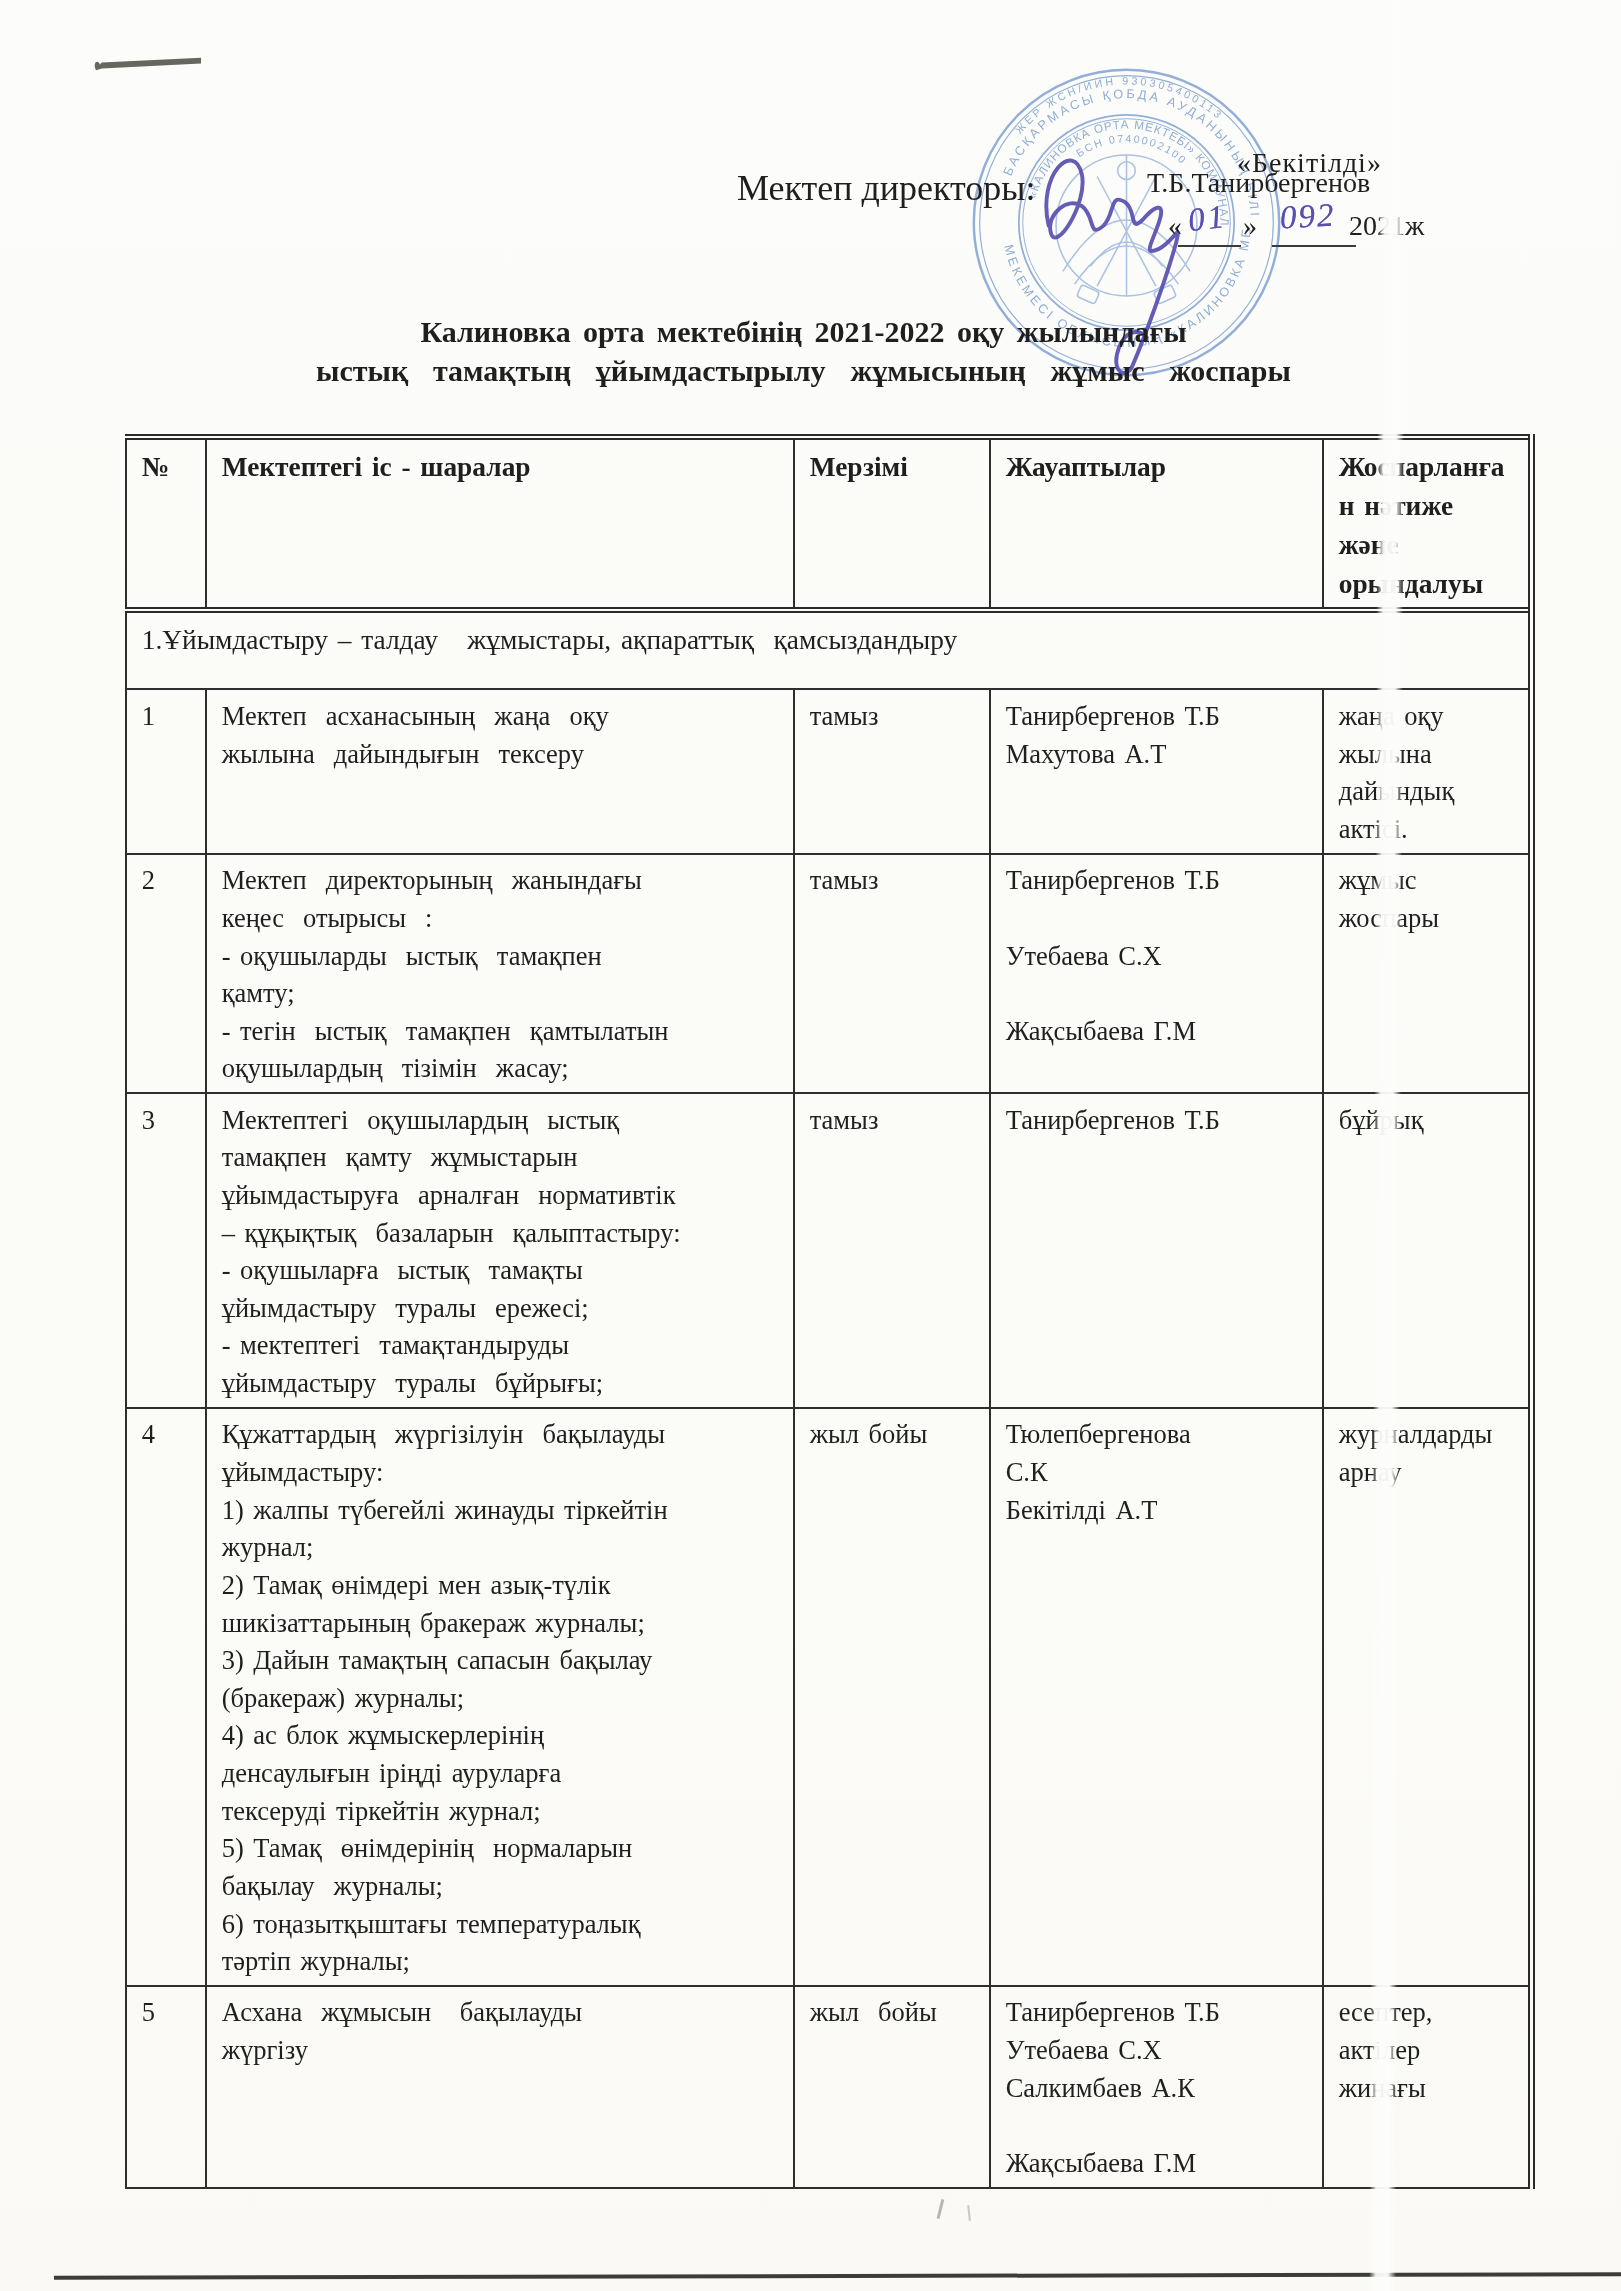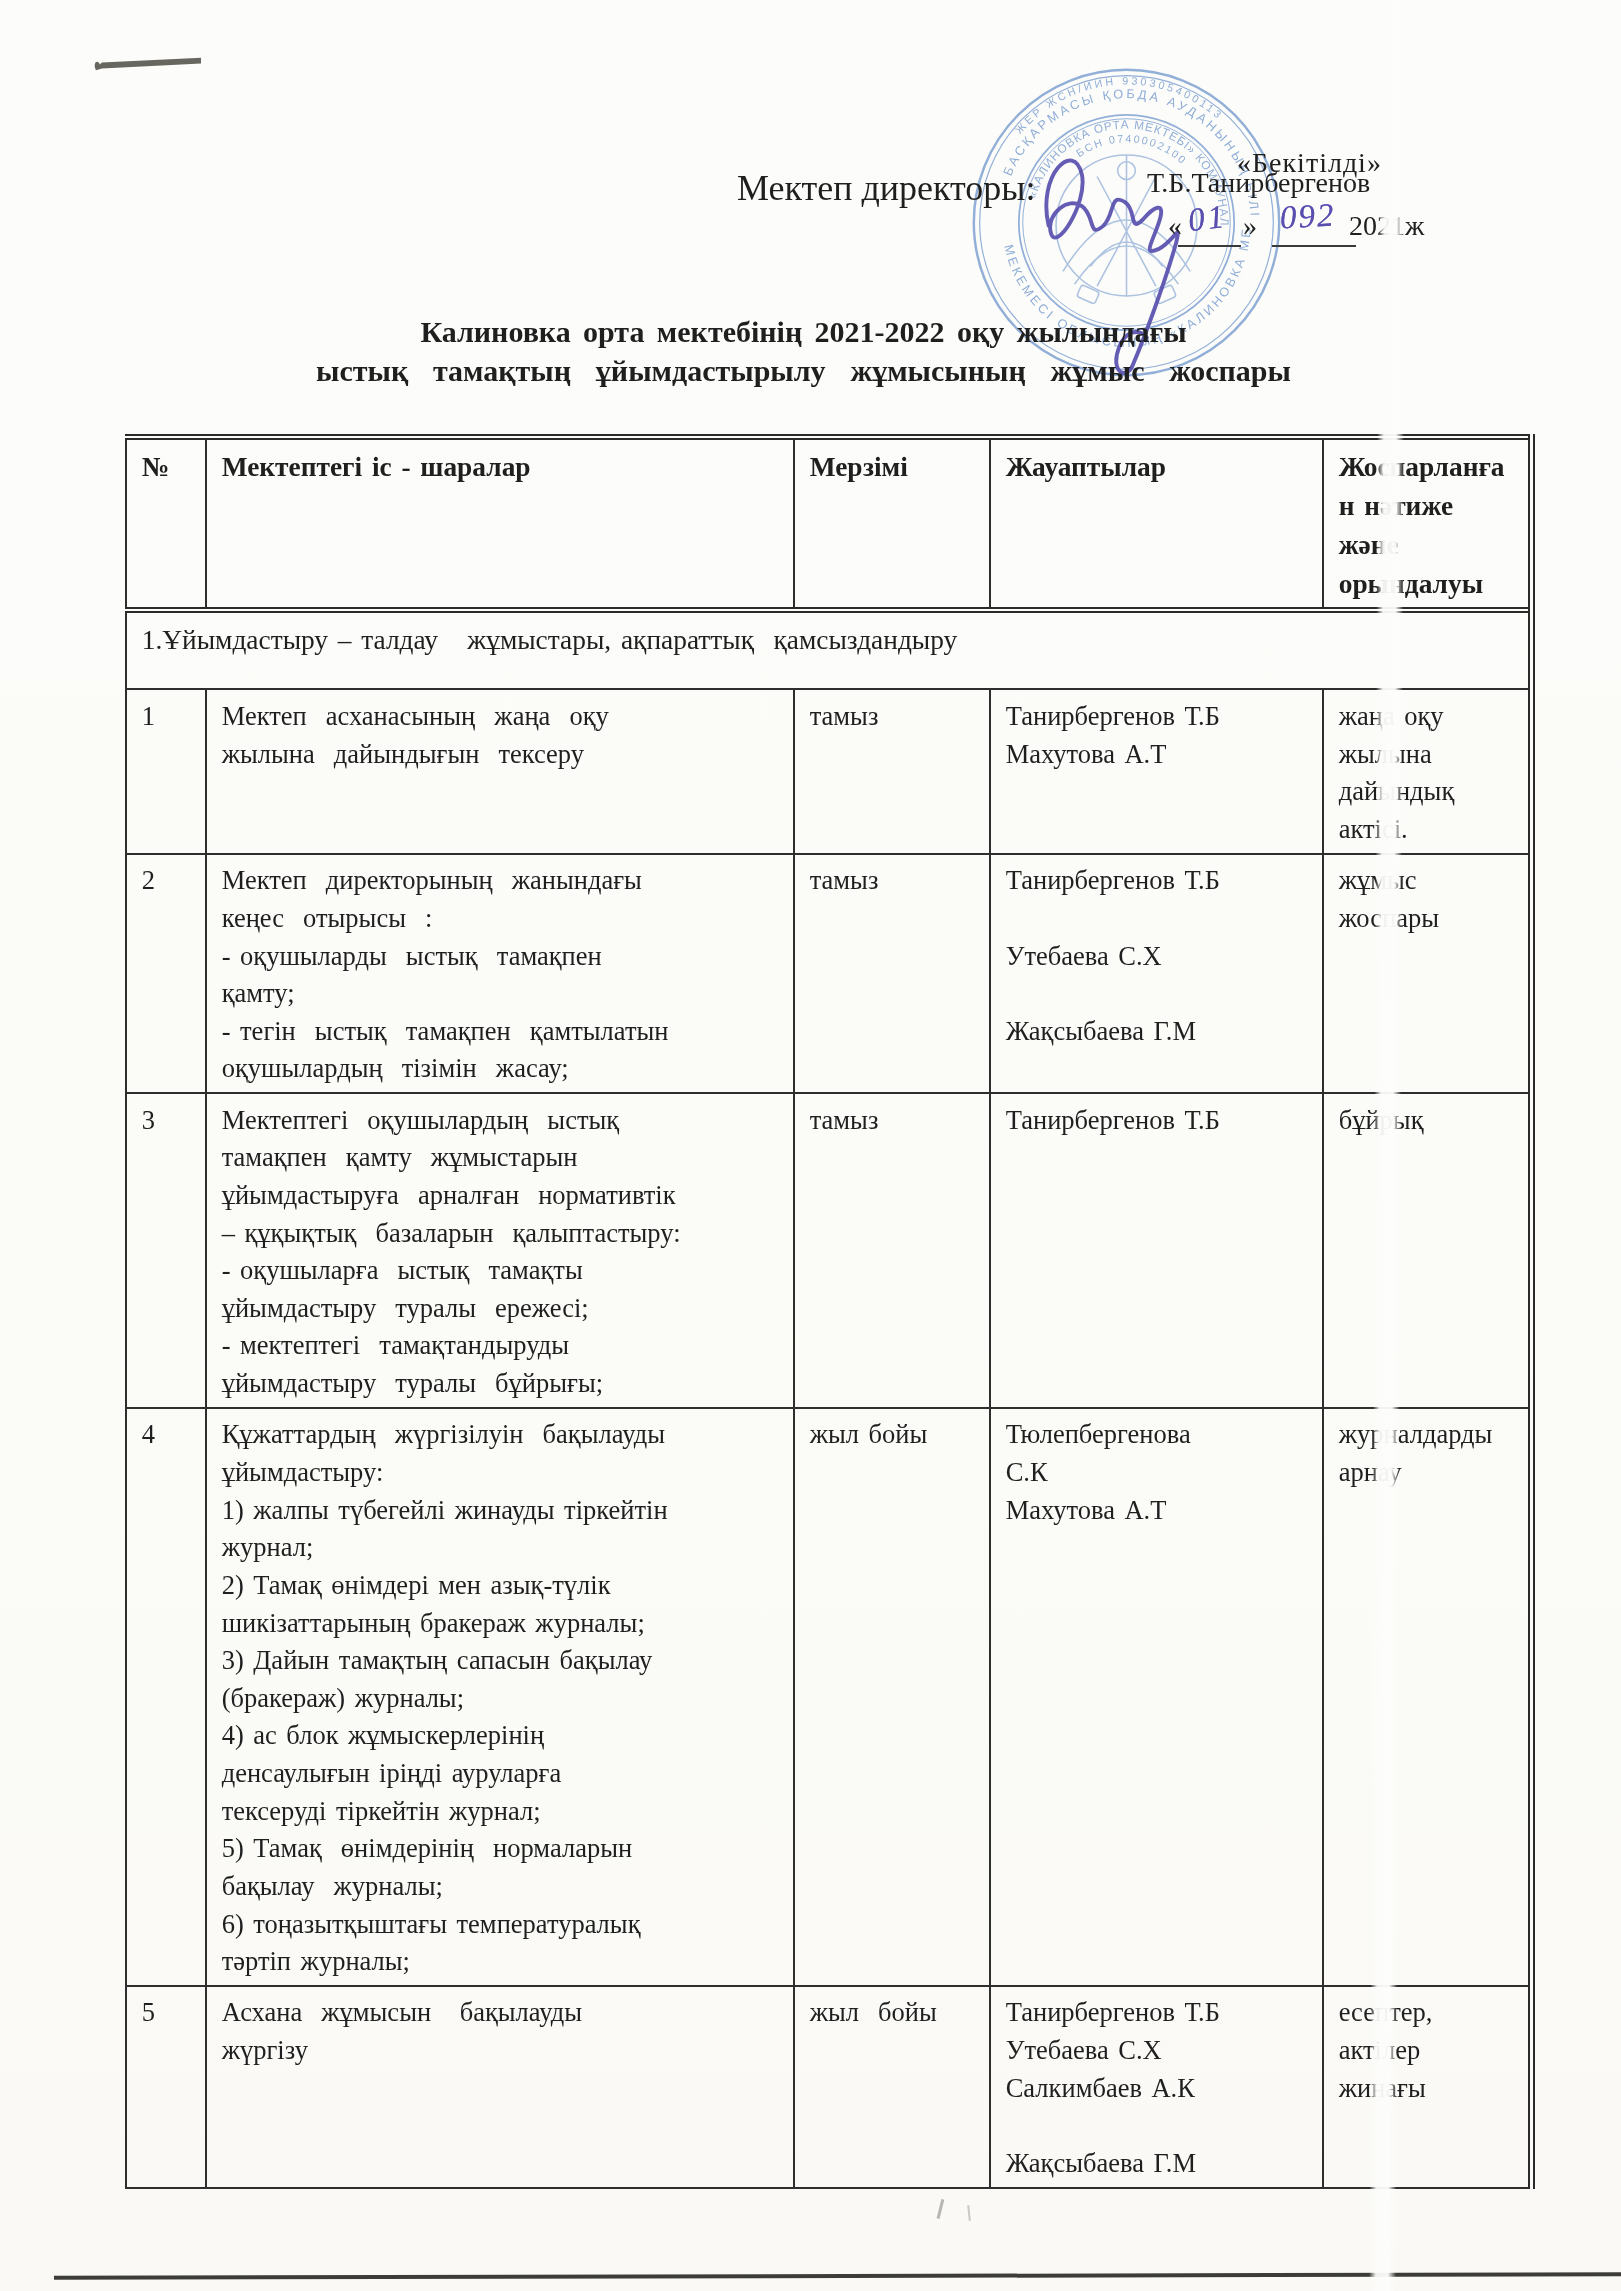--- a/index.html
+++ b/index.html
@@ -214,21 +214,21 @@
 4) ас блок жұмыскерлерінің
 денсаулығын іріңді ауруларға
 тексеруді тіркейтін журнал;
 5) Тамақ  өнімдерінің  нормаларын
 бақылау  журналы;
 6) тоңазытқыштағы температуралық
 тәртіп журналы;</td>
       <td>жыл бойы</td>
       <td>Тюлепбергенова
 С.К
-Махутова А.Т</td>
+Бекітілді А.Т</td>
       <td>журналдарды
 арнау</td>
     </tr>
     <tr style="height:180px">
       <td>5</td>
       <td>Асхана  жұмысын   бақылауды
 жүргізу</td>
       <td>жыл  бойы</td>
       <td>Танирбергенов Т.Б
 Утебаева С.Х

